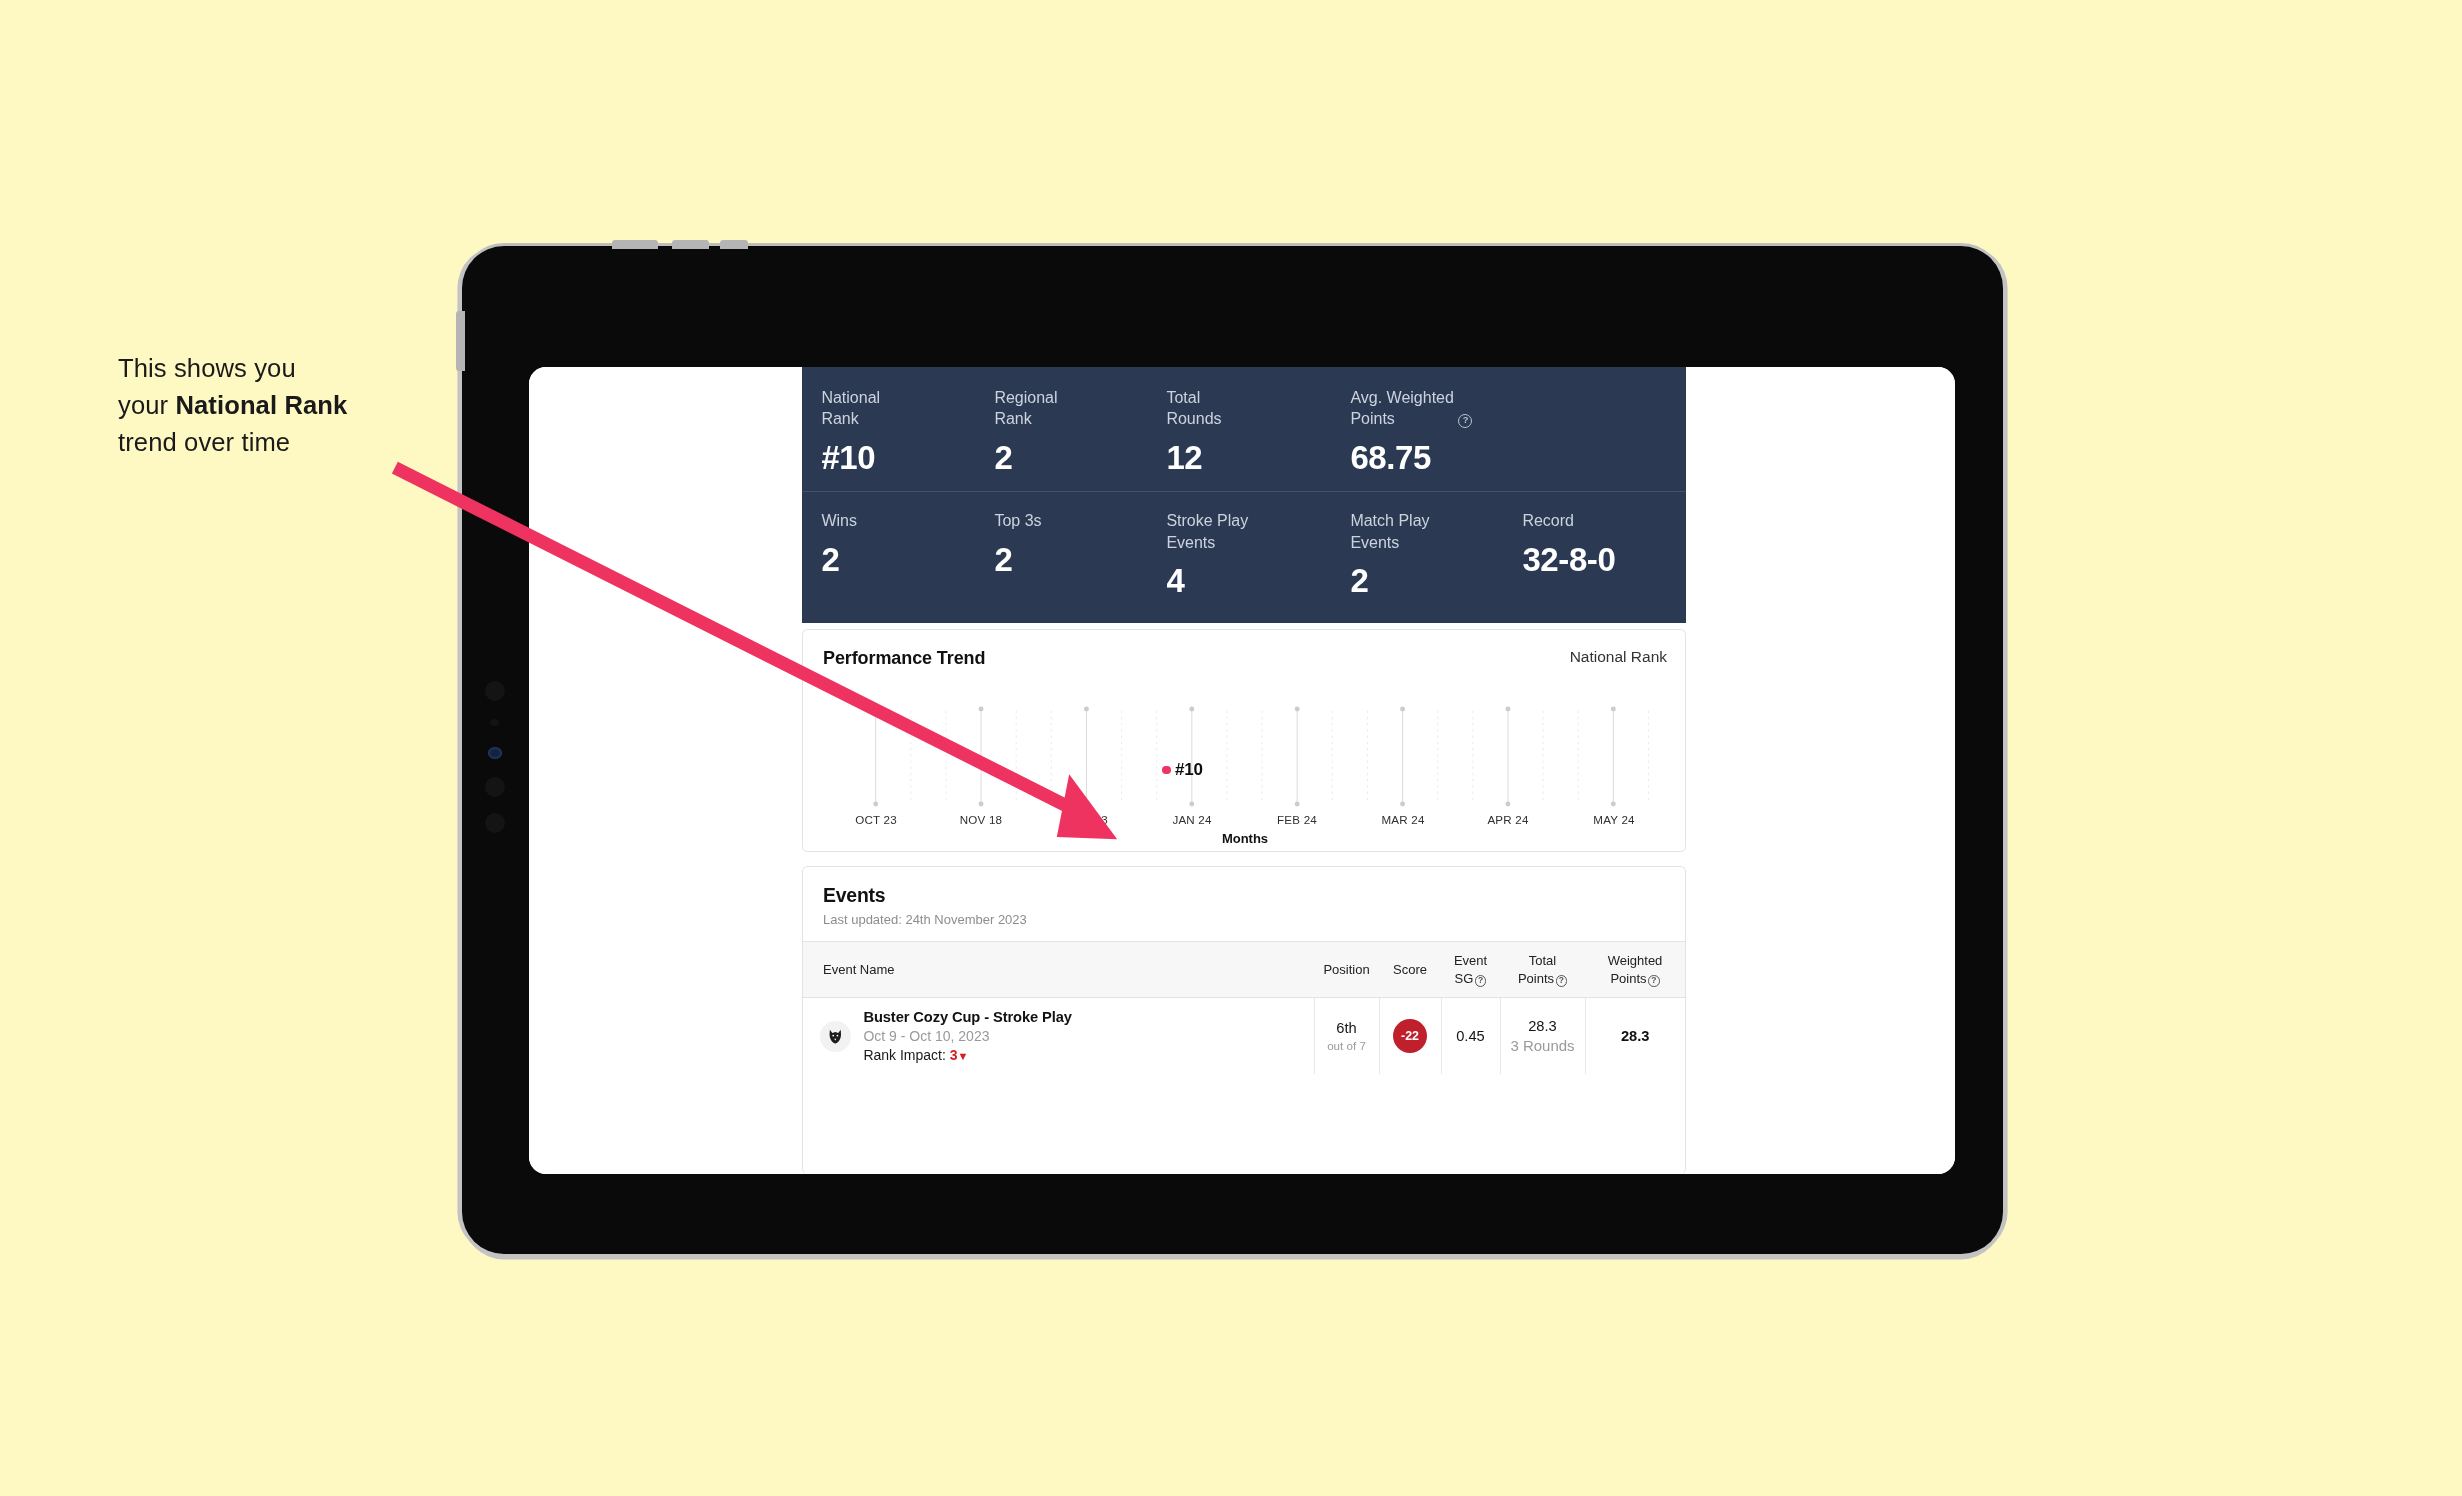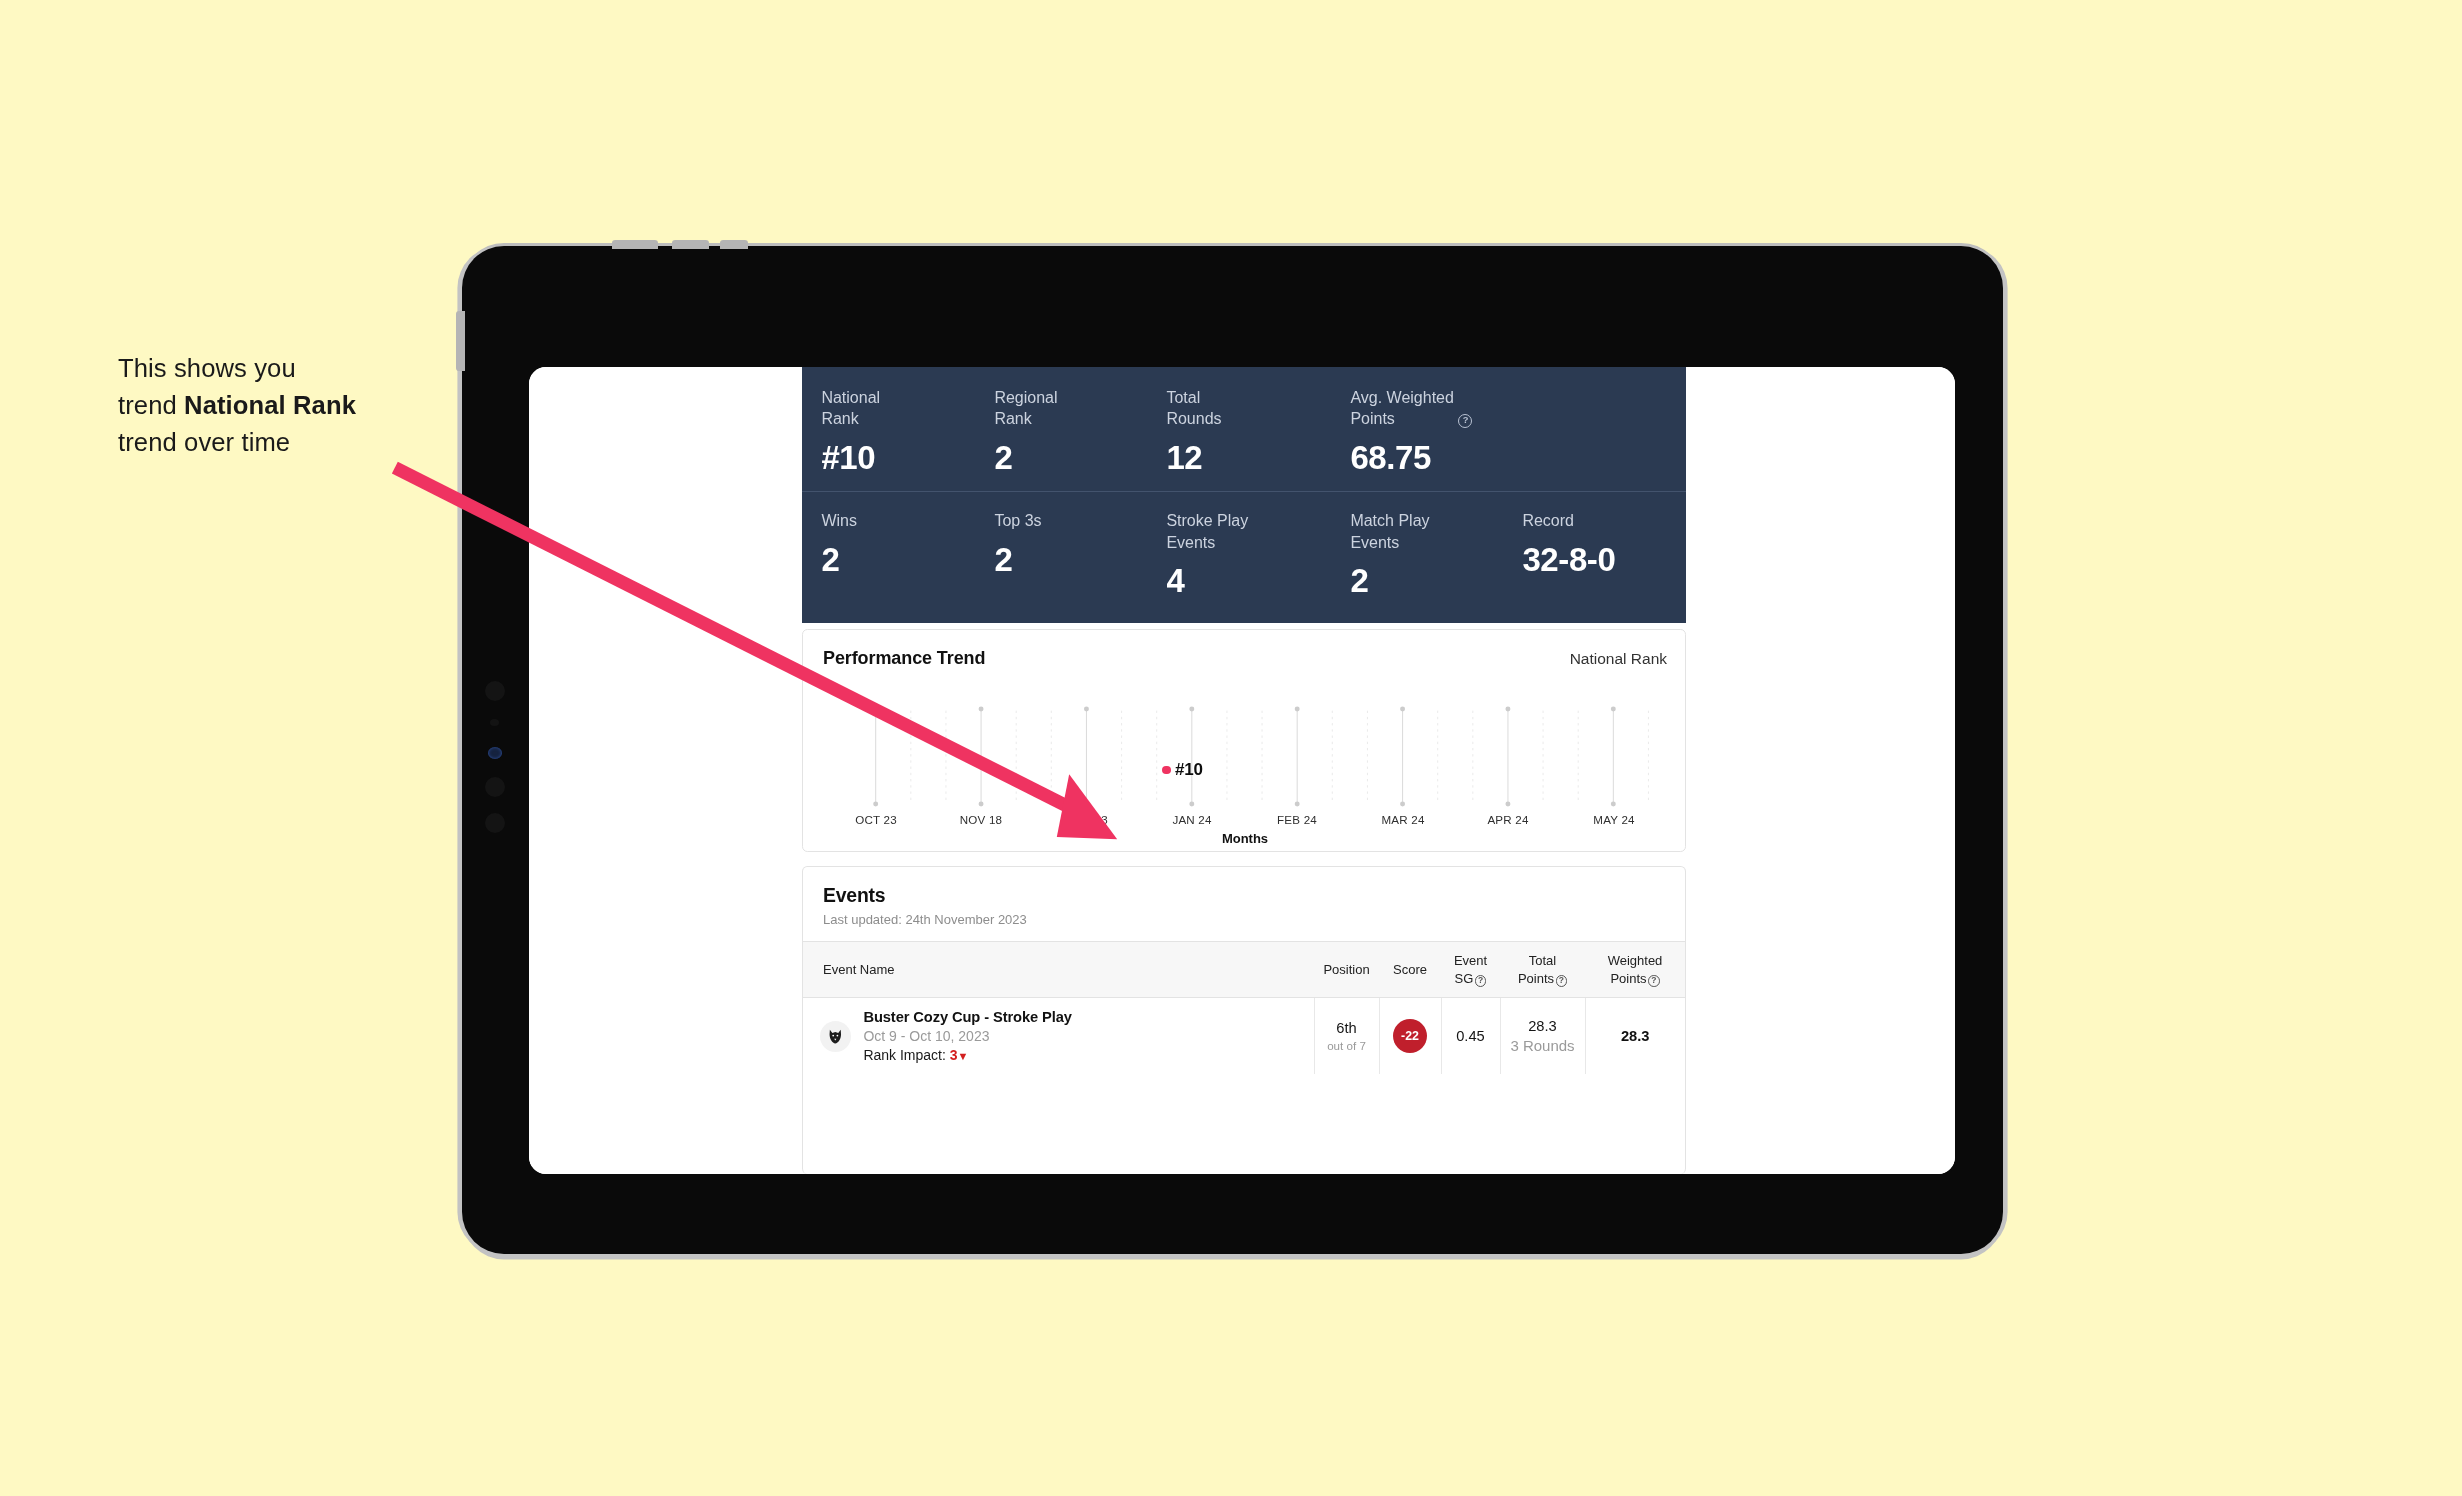--- a/index.html
+++ b/index.html
@@ -172,21 +172,21 @@
   #events-card { left: 273px; top: 499px; width: 884px; height: 308px; border-bottom: none; }
 
   
   #chart-header {
     position: absolute;
     left: 0; top: 0;
     width: 884px;
     padding: 18px 20px 0 20px;
     display: flex;
     justify-content: space-between;
-    align-items: center;
+    align-items: flex-start;
   }
   #chart-title { font-size: 18px; font-weight: 700; color: #111111; letter-spacing: -0.1px; }
   #chart-metric { font-size: 15.5px; font-weight: 400; color: #333333; }
 
   
   #chart-plot {
     position: absolute;
     left: 20px; top: 76px;
     width: 843px; height: 101px;
   }
@@ -326,21 +326,21 @@
     margin-left: 1.5px;
   }
 </style>
 </head>
 <body>
 
 <div id="root">
 
   <div id="annotation">
     <div>This shows you</div>
-    <div><span>trend </span><span class="strong">National Rank</span></div>
+    <div><span>your </span><span class="strong">National Rank</span></div>
     <div>trend over time</div>
   </div>
 
   <div id="tablet"></div>
   <div class="rail" id="rail-top-1"></div>
   <div class="rail" id="rail-top-2"></div>
   <div class="rail" id="rail-top-3"></div>
   <div class="rail" id="rail-left-1"></div>
   <div class="sensor" id="sensor-a"></div>
   <div class="sensor" id="sensor-b"></div>

